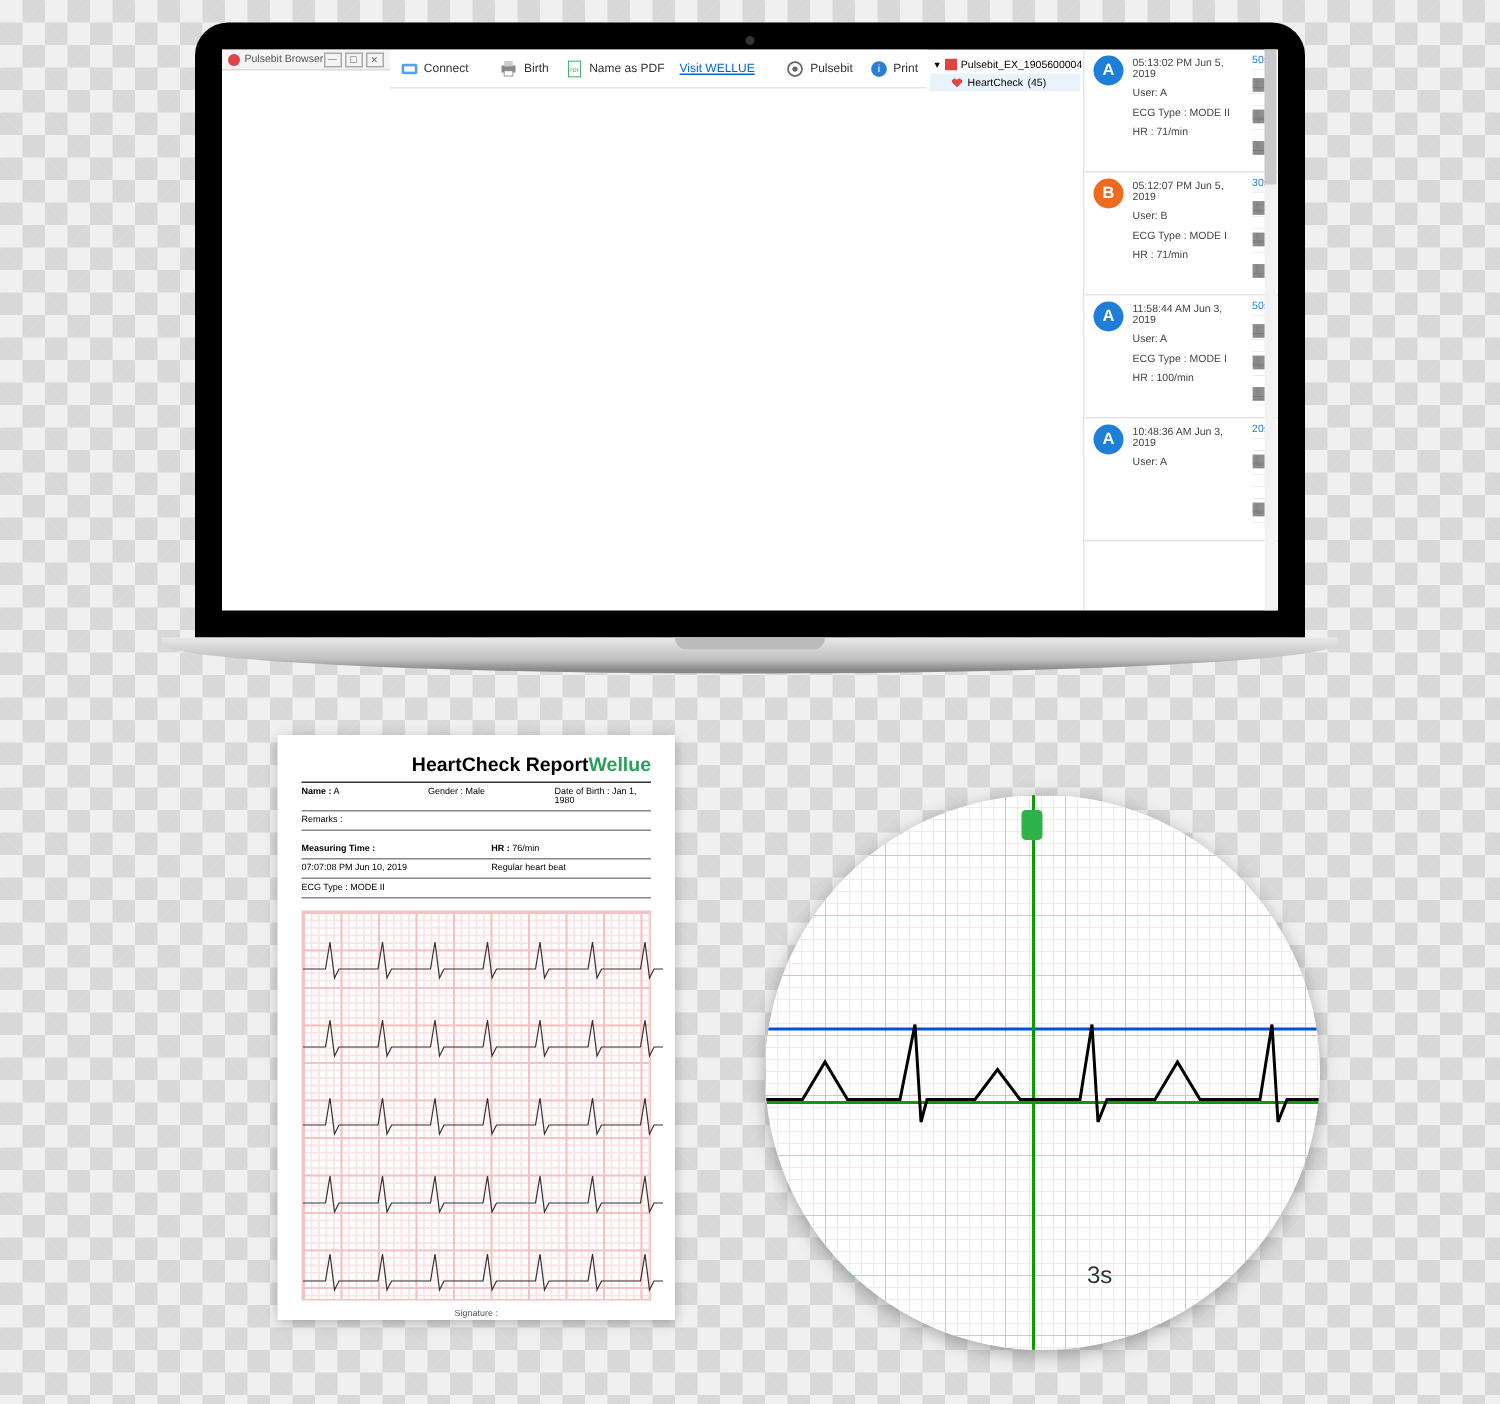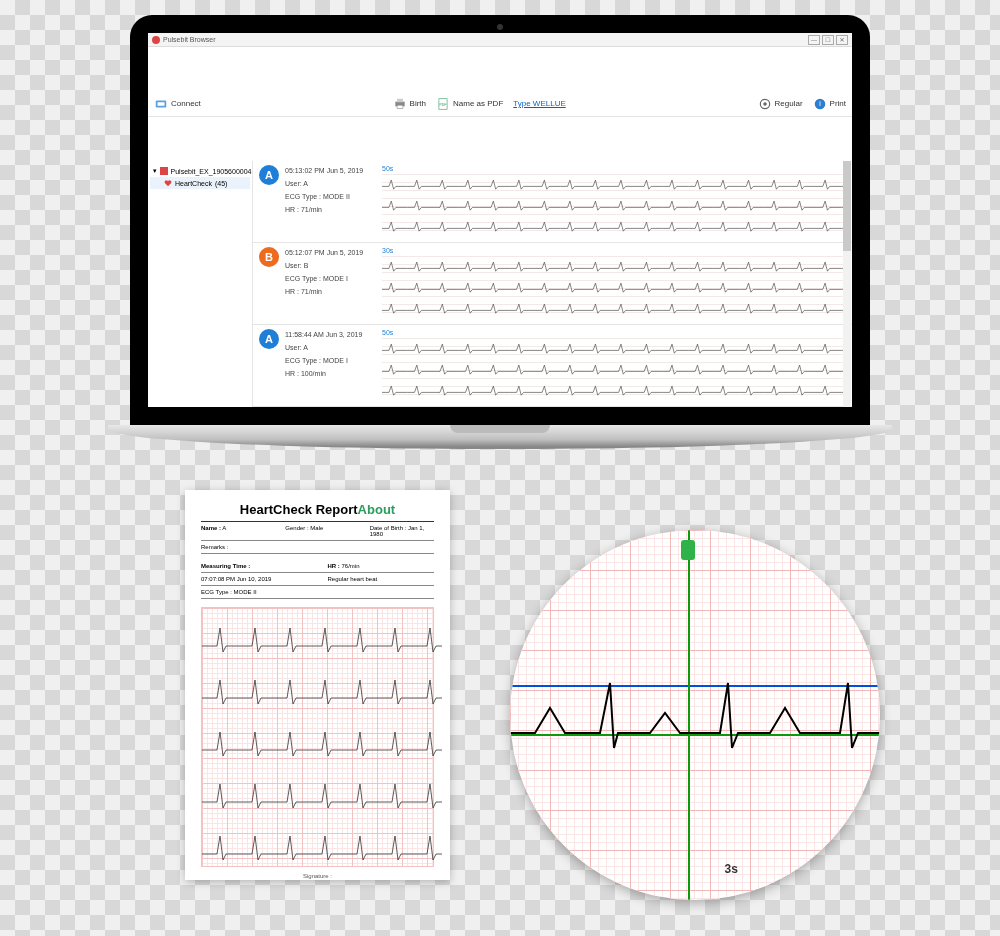--- a/index.html
+++ b/index.html
@@ -38,24 +38,23 @@
   top: 9px; left: 50%;
   transform: translateX(-50%);
   width: 6px; height: 6px;
   background: #333;
   border-radius: 50%;
 }
 .screen {
   width: 100%; height: 100%;
   background: #fff;
   display: flex;
-  flex-direction: column;
+  flex-direction: row;
   font-size: 8px;
   overflow: hidden;
-  gap: 44px;
 }
 .laptop-base {
   width: 106%;
   margin-left: -3%;
   height: 24px;
   background: linear-gradient(#e8e8e8, #c0c0c0 60%, #888 90%);
   border-radius: 0 0 60% 60% / 0 0 100% 100%;
   position: relative;
 }
 .laptop-notch {
@@ -229,21 +228,21 @@
   top: 490px; left: 185px;
   width: 265px;
   height: 390px;
   background: #fff;
   box-shadow: 0 2px 8px rgba(0,0,0,.25);
   padding: 12px 16px;
   font-size: 8px;
 }
 .report-head {
   display: flex;
-  justify-content: center;
+  justify-content: flex-end;
   align-items: center;
   border-bottom: 1px solid #333;
   padding-bottom: 4px;
 }
 .report-title { font-size: 13px; font-weight: bold; }
 .brand { color: #2b9d5c; font-size: 13px; font-weight: bold; }
 .report-row {
   border-bottom: 1px solid #888;
   padding: 3px 0;
   font-size: 6px;
@@ -326,25 +325,24 @@
   border-radius: 3px;
 }
 .mag-wave {
   position: absolute;
   top: 40%;
   left: 0; right: 0;
   height: 90px;
 }
 .mag-3s {
   position: absolute;
-  bottom: 24px;
+  bottom: 40px;
   left: 58%;
-  font-size: 12px;
+  font-size: 16px;
   color: #333;
-  font-weight: bold;
 }
 </style>
 </head>
 <body>
 
 <div class="laptop">
   <div class="screen-bezel">
     <div class="camera"></div>
     <div class="screen">
 
@@ -382,31 +380,31 @@
         <div class="tb-item">
           <span class="tb-icon">
             <svg viewBox="0 0 24 24" width="14" height="14">
                 <rect x="5" y="3" width="14" height="18" fill="#fff" stroke="#2a9d5c"></rect>
                 <text x="12" y="15" font-size="6" text-anchor="middle" fill="#2a9d5c">PDF</text>
               </svg>
           </span>
           <span>Name as PDF</span>
         </div>
         <div class="tb-item">
-          <span class="tb-link">Type WELLUE</span>
+          <span class="tb-link">Visit WELLUE</span>
         </div>
         <div class="tb-spacer"></div>
         <div class="tb-item">
           <span class="tb-icon">
             <svg viewBox="0 0 24 24" width="14" height="14">
                 <circle cx="12" cy="12" r="8" fill="none" stroke="#666" stroke-width="2"></circle>
                 <circle cx="12" cy="12" r="3" fill="#666"></circle>
               </svg>
           </span>
-          <span>Regular</span>
+          <span>Pulsebit</span>
         </div>
         <div class="tb-item">
           <span class="tb-icon">
             <svg viewBox="0 0 24 24" width="14" height="14">
                 <circle cx="12" cy="12" r="9" fill="#2b7ed0"></circle>
                 <text x="12" y="16" font-size="12" text-anchor="middle" fill="#fff">i</text>
               </svg>
           </span>
           <span>Print</span>
         </div>
@@ -540,21 +538,21 @@
     </div>
   </div>
   <div class="laptop-base">
     <div class="laptop-notch"></div>
   </div>
 </div>
 
 <div class="report">
   <div class="report-head">
     <span class="report-title">HeartCheck Report</span>
-    <span class="brand">About</span>
+    <span class="brand">Wellue</span>
   </div>
   <div class="report-row">
     <span><b>Name :</b> <span>A</span></span>
     <span>Gender : Male</span>
     <span>Date of Birth : Jan 1, 1980</span>
   </div>
   <div class="report-row">
     <span>Remarks :</span>
   </div>
   <div style="height:6px"></div>

